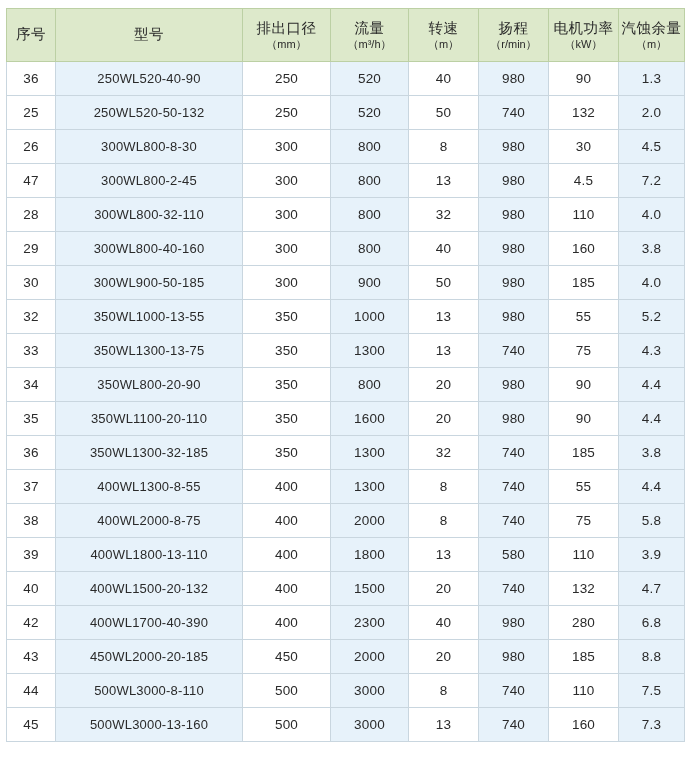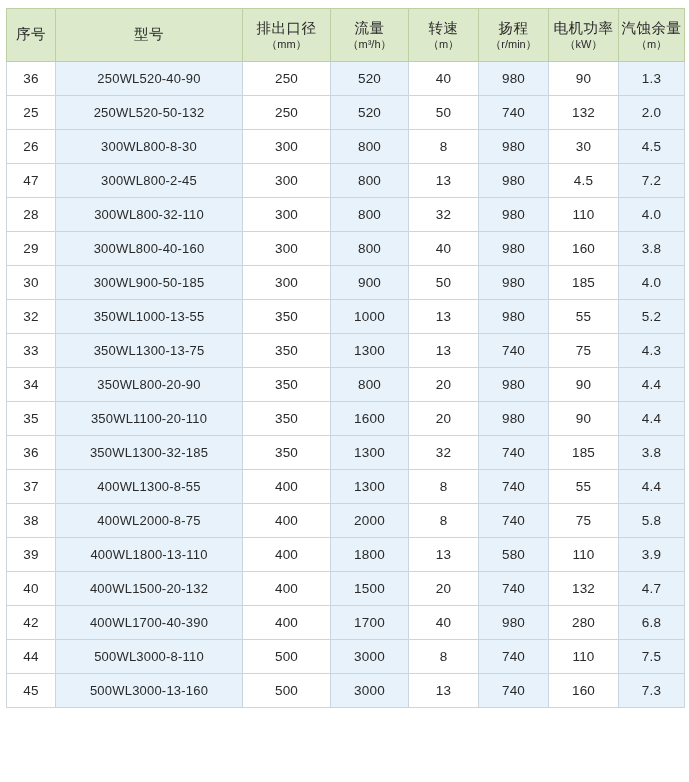--- a/index.html
+++ b/index.html
@@ -283,25 +283,35 @@
           <td class="stripe">1500</td>
           <td>20</td>
           <td class="stripe">740</td>
           <td>132</td>
           <td class="stripe">4.7</td>
         </tr>
         <tr>
           <td>42</td>
           <td class="model stripe">400WL1700-40-390</td>
           <td>400</td>
-          <td class="stripe">1700</td>
+          <td class="stripe">2300</td>
           <td>40</td>
           <td class="stripe">980</td>
           <td>280</td>
           <td class="stripe">6.8</td>
+        </tr>
+        <tr>
+          <td>43</td>
+          <td class="model stripe">450WL2000-20-185</td>
+          <td>450</td>
+          <td class="stripe">2000</td>
+          <td>20</td>
+          <td class="stripe">980</td>
+          <td>185</td>
+          <td class="stripe">8.8</td>
         </tr>
         <tr>
           <td>44</td>
           <td class="model stripe">500WL3000-8-110</td>
           <td>500</td>
           <td class="stripe">3000</td>
           <td>8</td>
           <td class="stripe">740</td>
           <td>110</td>
           <td class="stripe">7.5</td>

